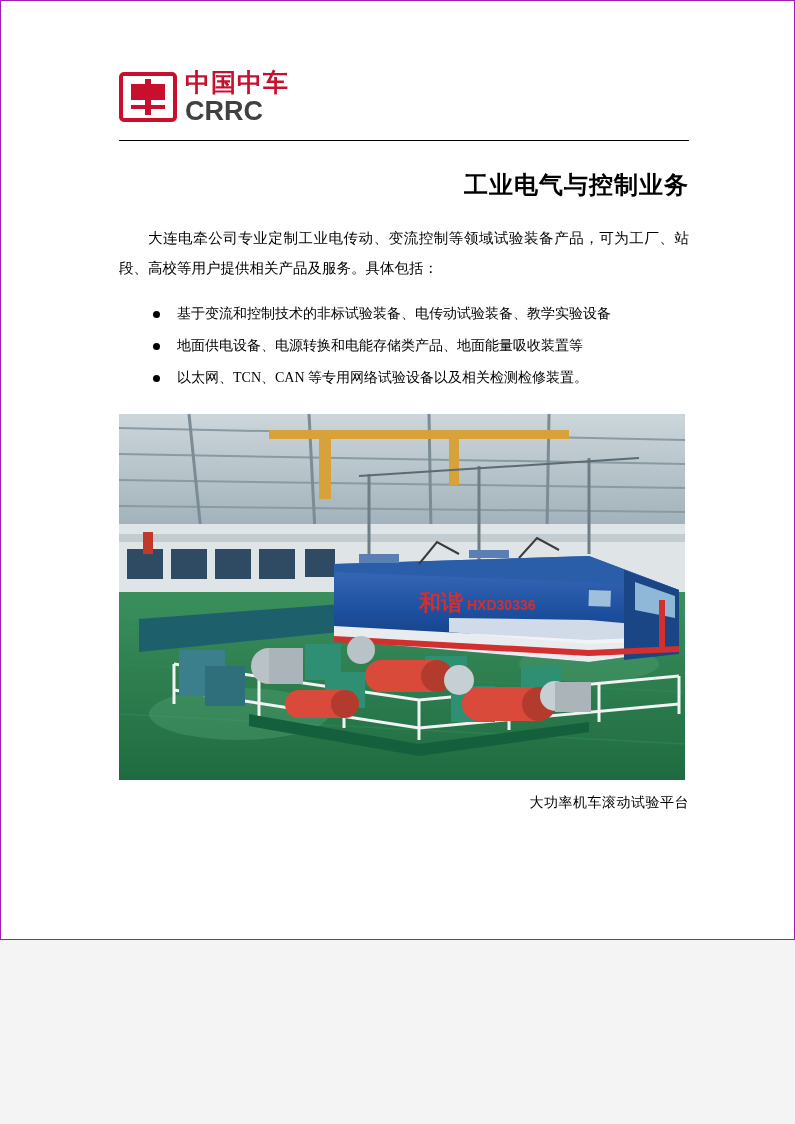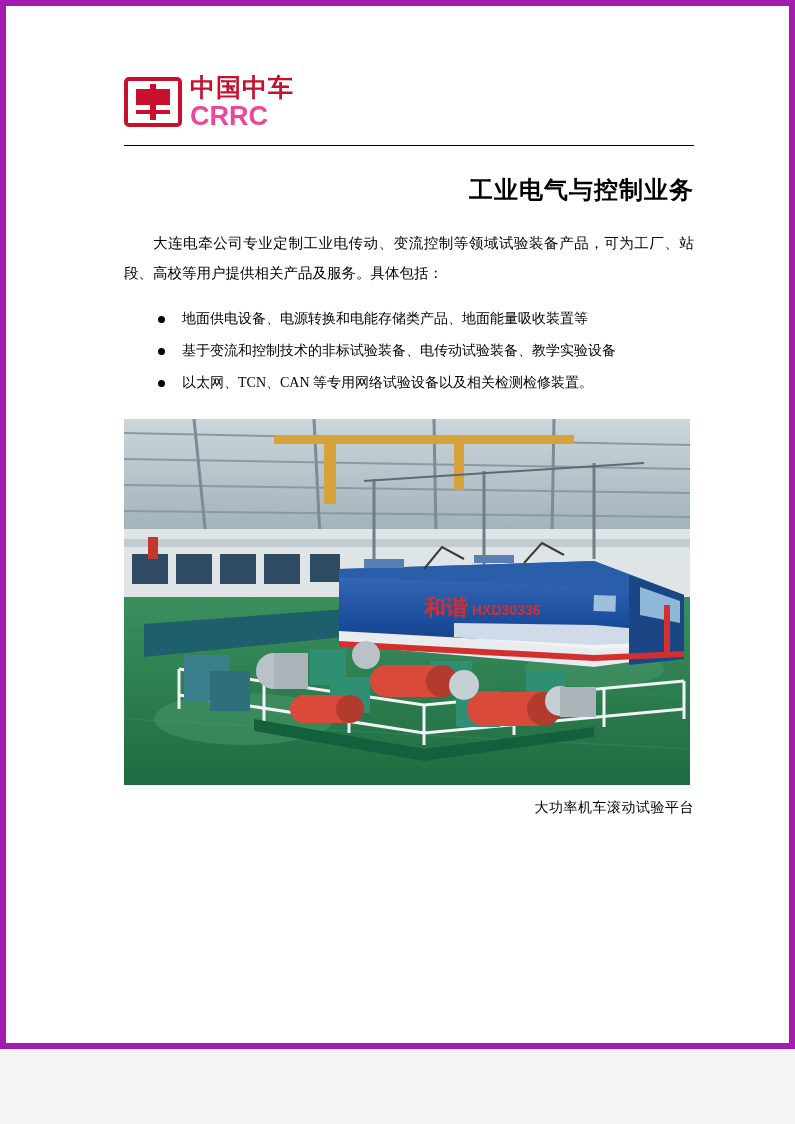--- a/index.html
+++ b/index.html
@@ -3,25 +3,25 @@
 <meta charset="utf-8">
 <style>
   html, body {
     margin: 0;
     padding: 0;
     background: #f4f4f4;
   }
   .page {
     position: relative;
     width: 795px;
-    height: 1049px;
+    height: 940px;
     margin: 0 auto;
     background: #ffffff;
     box-sizing: border-box;
-    border: 6px solid #a21caf;
+    border: 1px solid #a21caf;
     overflow: hidden;
     font-family: "Liberation Serif", "DejaVu Serif", serif;
     color: #000;
   }
   .content {
     position: absolute;
     left: 118px;
     top: 0;
     width: 570px;
   }
@@ -53,21 +53,21 @@
     font-size: 25px;
     font-weight: bold;
     color: #c8102e;
     letter-spacing: 1px;
     display: block;
   }
   .logo-en {
     font-family: "Liberation Sans", sans-serif;
     font-size: 27px;
     font-weight: bold;
-    color: #ec4899;
+    color: #404040;
     letter-spacing: 0px;
     display: block;
     margin-top: 3px;
   }
   .header-rule {
     position: absolute;
     left: 0;
     right: 0;
     bottom: 0;
     border-bottom: 1.4px solid #000;
@@ -162,22 +162,22 @@
       </div>
       <div class="header-rule"></div>
     </div>
 
     <div class="doc-title">工业电气与控制业务</div>
 
 
     <p class="para">大连电牵公司专业定制工业电传动、变流控制等领域试验装备产品，可为工厂、站段、高校等用户提供相关产品及服务。具体包括：</p>
 
     <ul class="bullets">
+      <li>基于变流和控制技术的非标试验装备、电传动试验装备、教学实验设备</li>
       <li>地面供电设备、电源转换和电能存储类产品、地面能量吸收装置等</li>
-      <li>基于变流和控制技术的非标试验装备、电传动试验装备、教学实验设备</li>
       <li>以太网、TCN、CAN 等专用网络试验设备以及相关检测检修装置。</li>
     </ul>
 
     <div class="figure">
       <div class="photo">
         <svg width="566" height="366" viewBox="0 0 566 366" xmlns="http://www.w3.org/2000/svg">
           <defs>
             <linearGradient id="roofGrad" x1="0" y1="0" x2="0" y2="1">
               <stop offset="0%" stop-color="#ccd6db"></stop>
               <stop offset="100%" stop-color="#9fb0b8"></stop>

